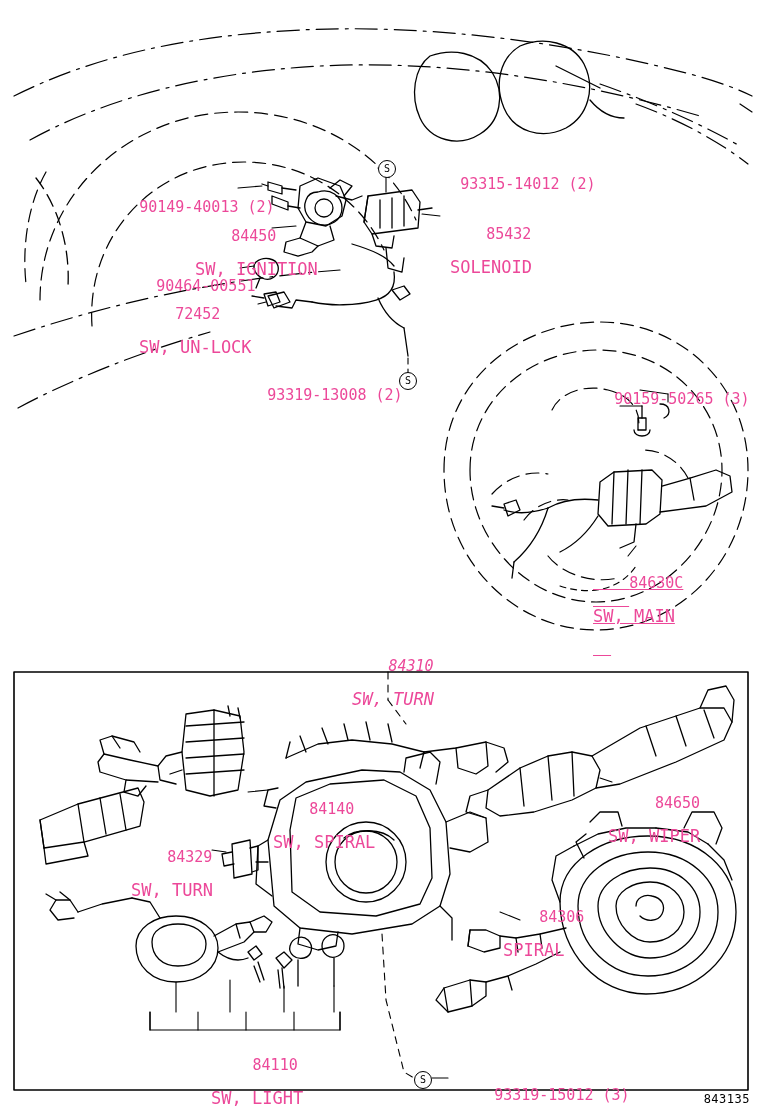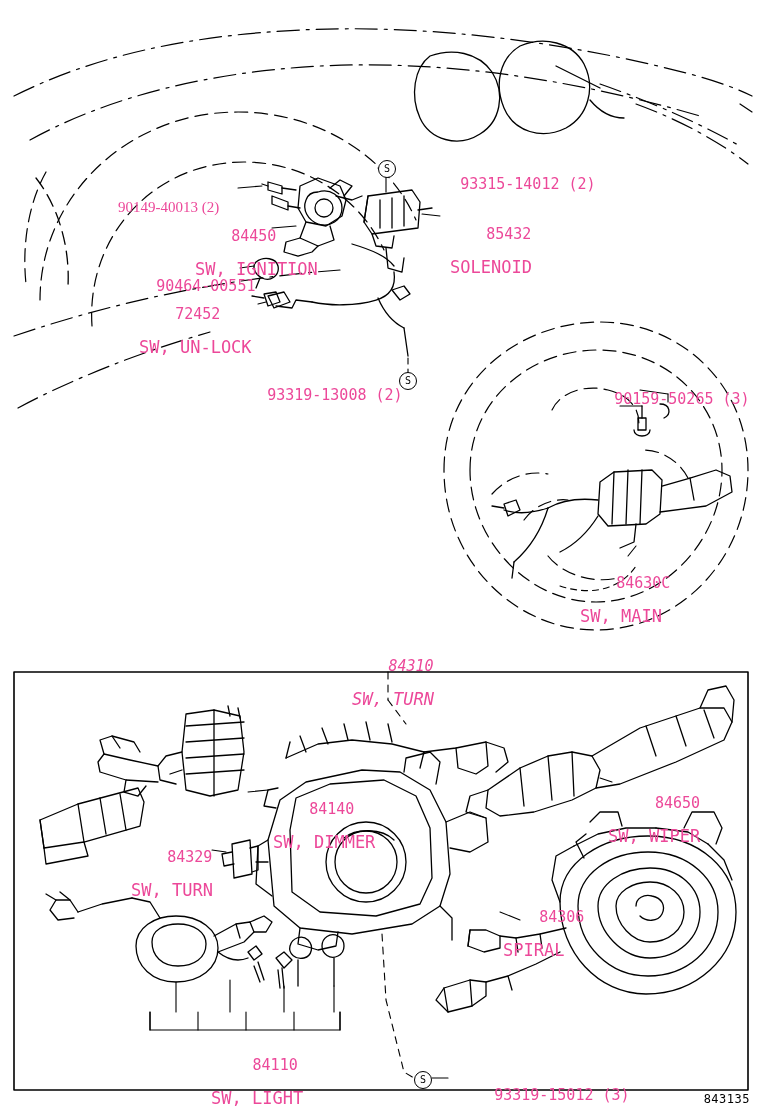--- a/index.html
+++ b/index.html
@@ -292,21 +292,21 @@
 
       <path d="M248 792 L 268 790" stroke-width="1.1"></path>
       <path d="M600 778 L 612 782" stroke-width="1.1"></path>
       <path d="M212 850 L 226 852" stroke-width="1.1"></path>
       <path d="M500 912 L 520 920" stroke-width="1.1"></path>
       <path d="M388 672 L 388 700" stroke-width="1.1" stroke-dasharray="7 6"></path>
       <path d="M388 700 L 406 724" stroke-width="1.1" stroke-dasharray="7 6"></path>
     </g>
   </svg>
 
-  <div class="lbl" style="left:103px; top:182px;font-family:Liberation Serif, serif;">
+  <div class="lbl" style="left:103px; top:182px;">
     <span>90149-40013 (2)</span>
   </div>
 
   <div class="lbl" style="left:163px; top:211px;margin-left:32px;">
     <span>84450</span>
     <span class="sub">SW, IGNITION</span>
   </div>
 
   <div class="lbl" style="left:120px; top:261px;">
     <span>90464-00551</span>
@@ -327,40 +327,40 @@
 
   <div class="lbl" style="left:450px; top:209px;">
     <span>85432</span>
     <span class="sub">SOLENOID</span>
   </div>
 
   <div class="lbl" style="left:578px; top:374px;">
     <span>90159-50265 (3)</span>
   </div>
 
-  <div class="lbl" style="left:580px; top:558px;">
+  <div class="lbl" style="left:593px; top:558px;text-decoration:underline;">
     <span>84630C</span>
     <span class="sub">SW, MAIN</span>
   </div>
 
   <div class="sc-circle" style="left:378px; top:160px;">
     <span>S</span>
   </div>
   <div class="sc-circle" style="left:399px; top:372px;">
     <span>S</span>
   </div>
 
   <div class="lbl center" style="left:352px; top:641px;font-style:italic;">
     <span>84310</span>
     <span class="sub">SW, TURN</span>
   </div>
 
   <div class="lbl" style="left:273px; top:784px;">
     <span>84140</span>
-    <span class="sub">SW, DIMMER</span>
+    <span class="sub">SW, SPIRAL</span>
   </div>
 
   <div class="lbl" style="left:608px; top:778px;text-align:right;">
     <span>84650</span>
     <span class="sub">SW, WIPER</span>
   </div>
 
   <div class="lbl" style="left:131px; top:832px;">
     <span>84329</span>
     <span class="sub">SW, TURN</span>

